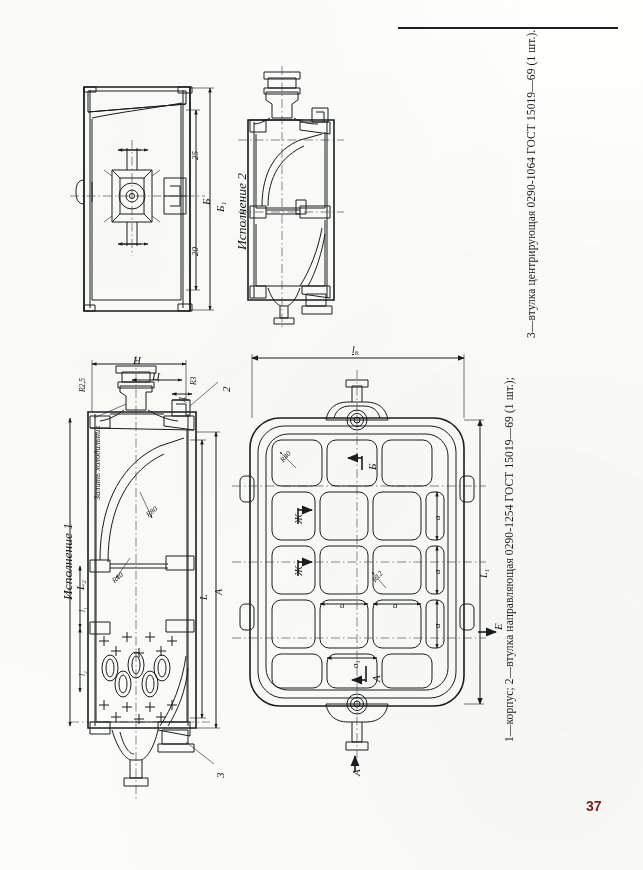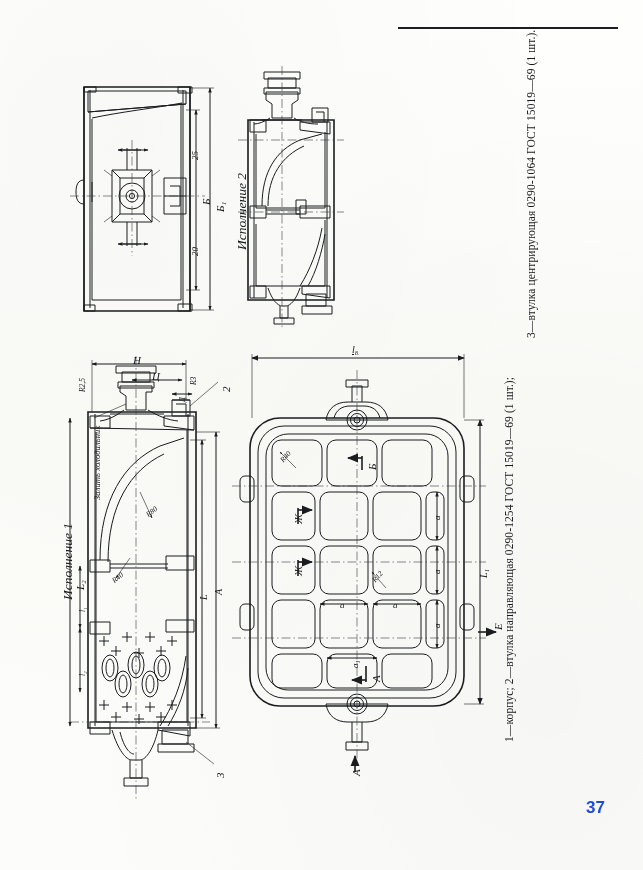--- a/index.html
+++ b/index.html
@@ -54,22 +54,22 @@
   }
   .gost-num { margin-right: 14px; }
 
   
   #pageno {
     position: absolute;
     left: 586px;
     top: 798px;
     font-family: "Liberation Sans", sans-serif;
     font-weight: bold;
-    font-size: 17px;
-    color: #1d4ed8;
+    font-size: 14px;
+    color: #7f1d1d;
     z-index: 6;
   }
 
   
   .vcap {
     position: absolute;
     transform-origin: 0 0;
     transform: rotate(-90deg);
     white-space: nowrap;
     font-family: "Liberation Serif", serif;

